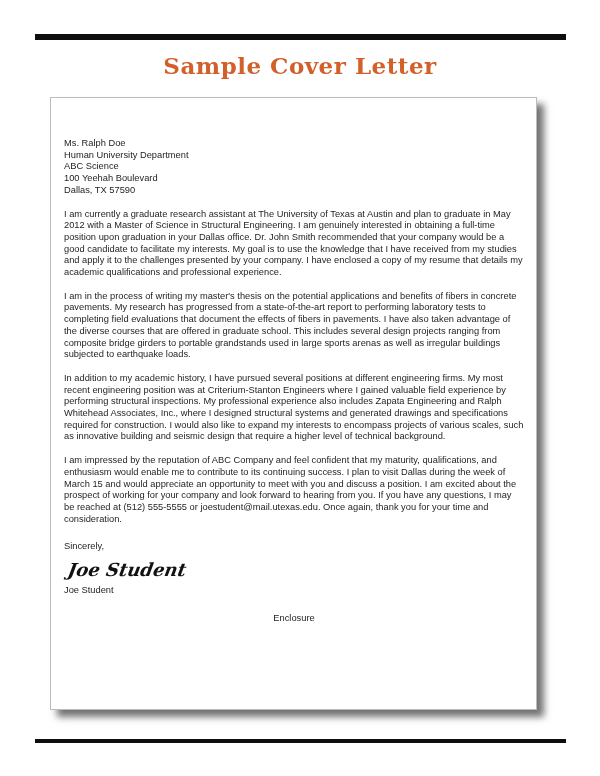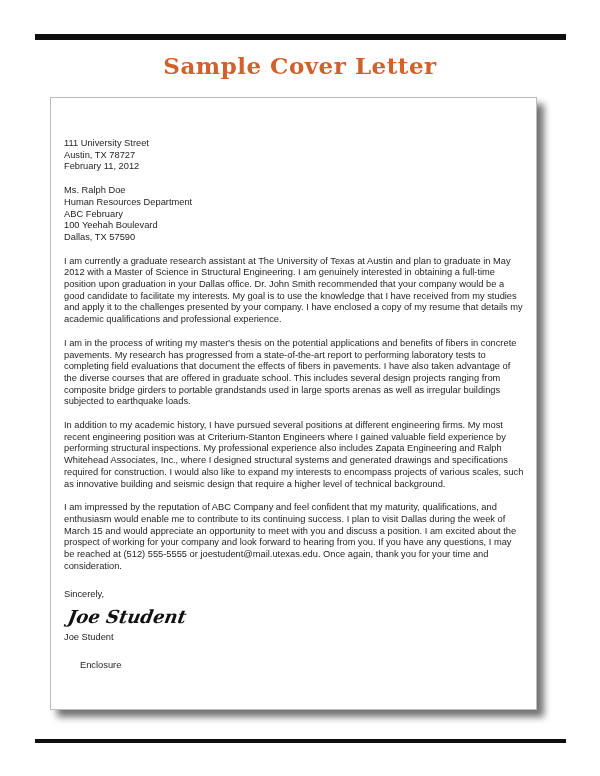--- a/index.html
+++ b/index.html
@@ -60,41 +60,36 @@
     font-family: "DejaVu Serif", serif;
     font-style: italic;
     font-weight: bold;
     font-size: 18px;
     line-height: 22px;
     transform: skewX(-10deg);
     color: #111111;
     margin: 0 0 4px 4px;
   }
   .typed-name { margin: 0 0 16px 0; }
-  .enclosure { margin: 16px; }
+  .enclosure { margin: 16px; text-align: center; }
 </style>
 </head>
 <body>
 
 <div class="rule top"></div>
 
 <div class="page-title">Sample Cover Letter</div>
 
 <div class="letter-page">
 
-  <div class="block">
-    <span class="addr-line">111 University Street</span>
-    <span class="addr-line">Austin, TX 78727</span>
-    <span class="addr-line">February 11, 2012</span>
-  </div>
 
   <div class="block">
     <span class="addr-line">Ms. Ralph Doe</span>
-    <span class="addr-line">Human Resources Department</span>
-    <span class="addr-line">ABC February</span>
+    <span class="addr-line">Human University Department</span>
+    <span class="addr-line">ABC Science</span>
     <span class="addr-line">100 Yeehah Boulevard</span>
     <span class="addr-line">Dallas, TX 57590</span>
   </div>
 
 
   <p>I am currently a graduate research assistant at The University of Texas at Austin and plan to graduate in May 2012 with a Master of Science in Structural Engineering. I am genuinely interested in obtaining a full-time position upon graduation in your Dallas office. Dr. John Smith recommended that your company would be a good candidate to facilitate my interests. My goal is to use the knowledge that I have received from my studies and apply it to the challenges presented by your company. I have enclosed a copy of my resume that details my academic qualifications and professional experience.</p>
   <p>I am in the process of writing my master's thesis on the potential applications and benefits of fibers in concrete pavements. My research has progressed from a state-of-the-art report to performing laboratory tests to completing field evaluations that document the effects of fibers in pavements. I have also taken advantage of the diverse courses that are offered in graduate school. This includes several design projects ranging from composite bridge girders to portable grandstands used in large sports arenas as well as irregular buildings subjected to earthquake loads.</p>
   <p>In addition to my academic history, I have pursued several positions at different engineering firms. My most recent engineering position was at Criterium-Stanton Engineers where I gained valuable field experience by performing structural inspections. My professional experience also includes Zapata Engineering and Ralph Whitehead Associates, Inc., where I designed structural systems and generated drawings and specifications required for construction. I would also like to expand my interests to encompass projects of various scales, such as innovative building and seismic design that require a higher level of technical background.</p>
   <p>I am impressed by the reputation of ABC Company and feel confident that my maturity, qualifications, and enthusiasm would enable me to contribute to its continuing success. I plan to visit Dallas during the week of March 15 and would appreciate an opportunity to meet with you and discuss a position. I am excited about the prospect of working for your company and look forward to hearing from you. If you have any questions, I may be reached at (512) 555-5555 or joestudent@mail.utexas.edu. Once again, thank you for your time and consideration.</p>
 

